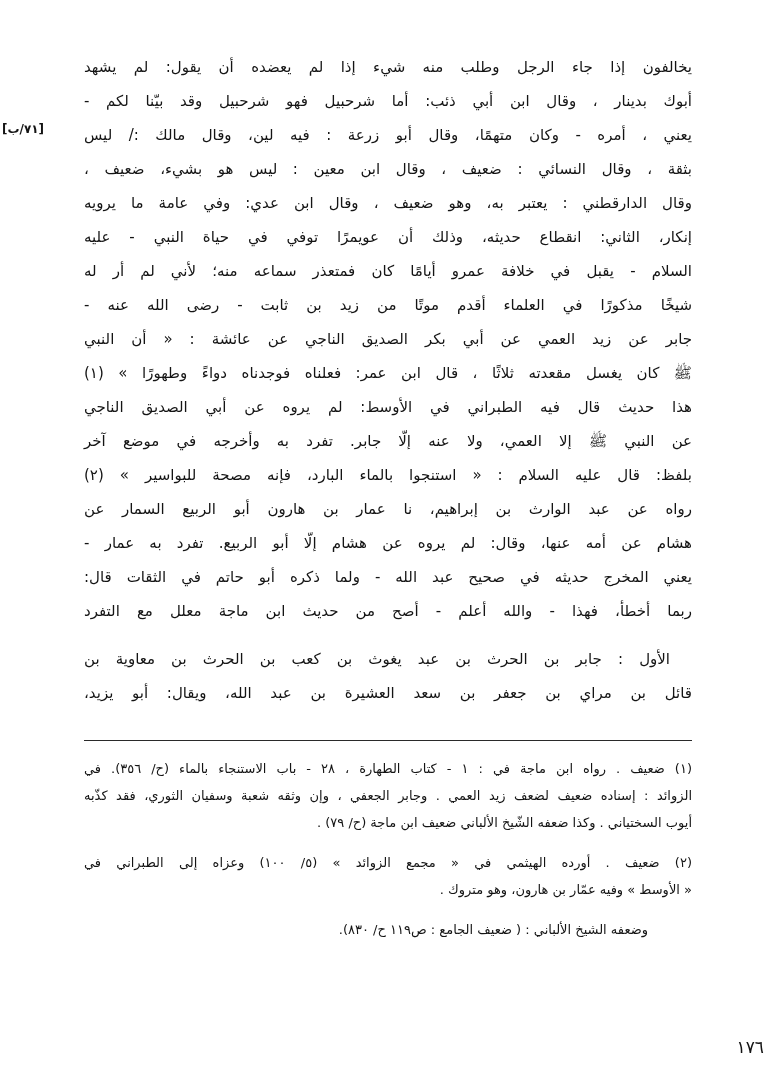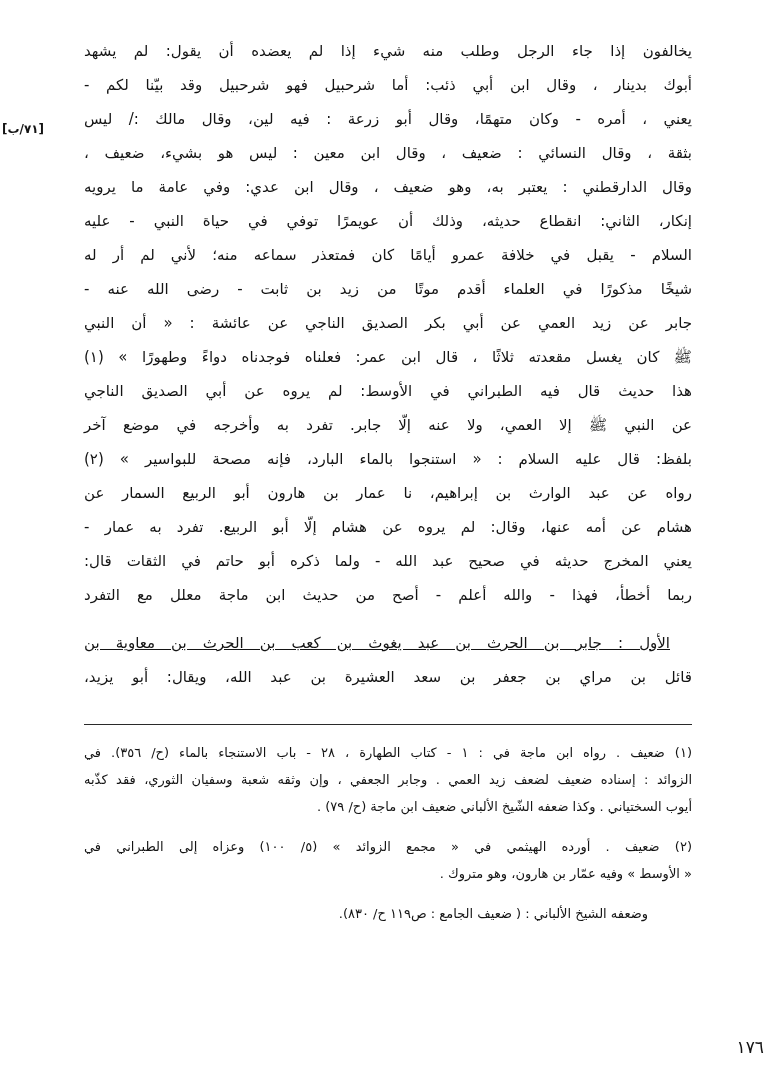--- a/index.html
+++ b/index.html
@@ -21,21 +21,21 @@
     position: absolute;
     left: 2px;
     top: 122px;
     font-size: 12px;
     font-weight: bold;
     direction: rtl;
     white-space: nowrap;
   }
   .content {
     position: absolute;
-    top: 34px;
+    top: 50px;
     right: 72px;
     width: 608px;
     direction: rtl;
     margin-left: 48px;
   }
   .body-text {
     font-size: 15px;
   }
   .line {
     line-height: 34px;
@@ -45,21 +45,20 @@
   }
   .line.para-end {
     text-align: right;
     text-align-last: right;
   }
   .para2 {
     margin-top: 14px;
   }
   .line.indent-first {
     text-indent: 22px;
-    text-decoration: underline;
   }
   .separator {
     margin-top: 30px;
     width: 100%;
     border-top: 1.5px solid #2a2a2a;
   }
   .footnotes {
     margin-top: 14px;
     font-size: 13px;
   }

